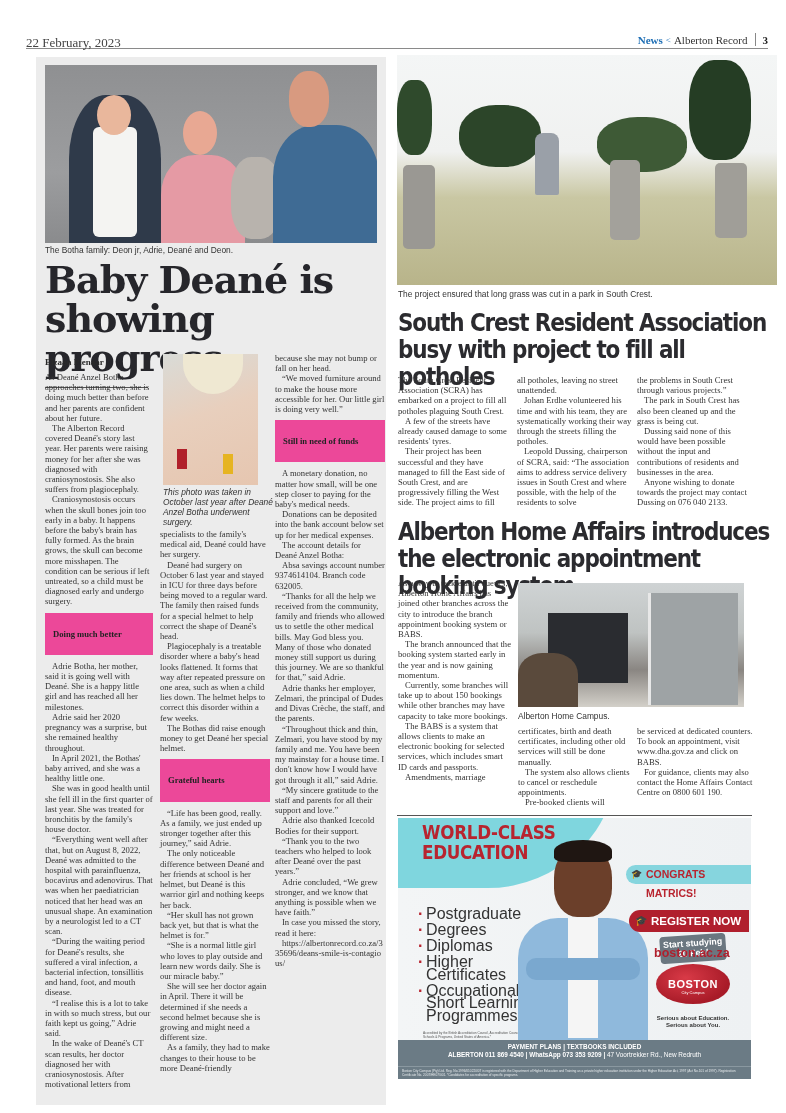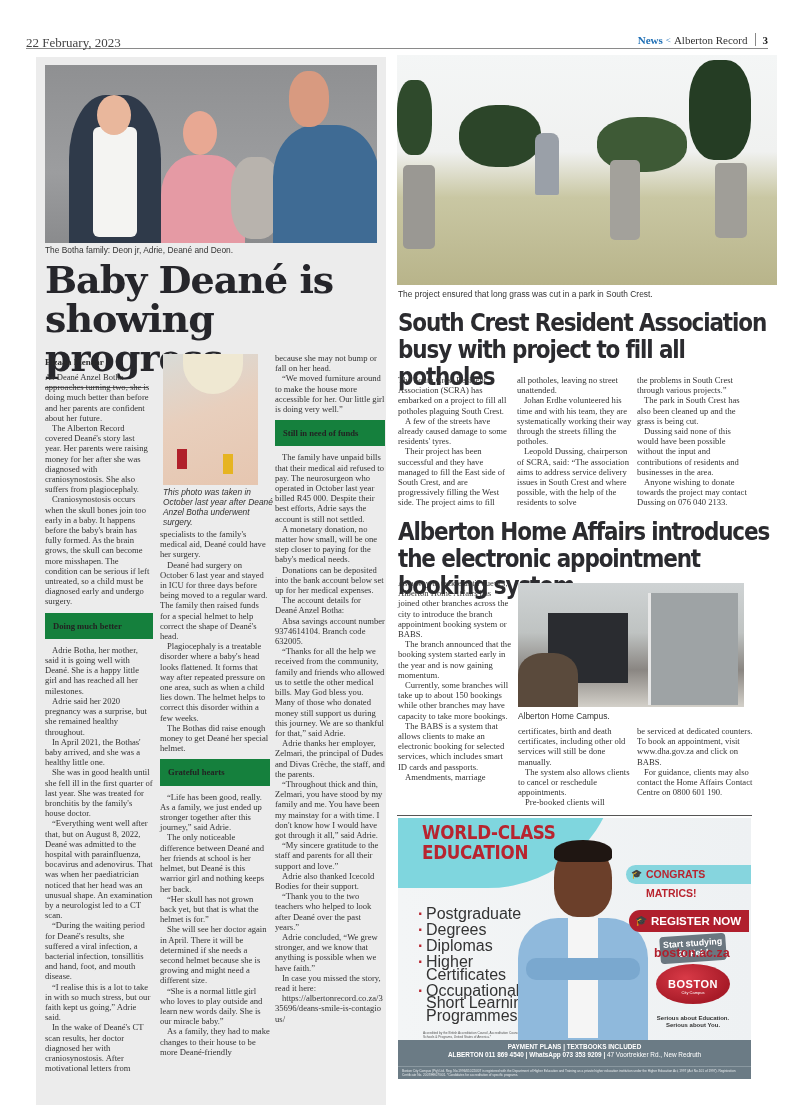--- a/index.html
+++ b/index.html
@@ -20,21 +20,21 @@
     .photo-family { position: absolute; left: 9px; top: 8px; width: 332px; height: 178px; background: linear-gradient(180deg,#8f9092 0%,#9c9d9f 60%,#8a8b8d 100%); overflow: hidden; }
     .fig { position: absolute; border-radius: 40% 40% 6px 6px; }
     .cap { font-family: "Liberation Sans", sans-serif; font-size: 8.4px; color: #333; }
     .cap-family { position: absolute; left: 9px; top: 188px; }
     .headline-big { position: absolute; left: 9px; top: 203px; width: 340px; font-family: "DejaVu Serif", serif; font-weight: bold; font-size: 38px; line-height: 39px; color: #26262b; letter-spacing: -1px; }
     .byline { position: absolute; left: 9px; top: 300px; width: 103px; font-size: 9px; font-weight: bold; padding-bottom: 20px; border-bottom: 1px solid #555; }
 
     .col { position: absolute; font-size: 8.6px; line-height: 10.2px; color: #333; text-align: left; }
     .col p { text-indent: 7px; }
     .col p.noindent { text-indent: 0; }
-    .subhead { background: #15803d; font-weight: bold; font-size: 8.6px; padding: 8px 8px; margin: 6px 0 6px; color: #222; }
+    .subhead { background: #ec4899; font-weight: bold; font-size: 8.6px; padding: 16px 8px; margin: 6px 0 6px; color: #222; }
 
     .c1 { left: 9px; top: 315px; width: 108px; }
     .c2 { left: 124px; top: 472px; width: 110px; }
     .c3 { left: 239px; top: 296px; width: 110px; }
 
     .photo-baby { position: absolute; left: 163px; top: 297px; width: 95px; height: 131px; background: linear-gradient(160deg,#d9dbd7 0%,#e8cfbd 45%,#e6c6b0 100%); overflow: hidden; }
     .cap-baby { position: absolute; left: 163px; top: 430px; width: 110px; font-family: "Liberation Sans", sans-serif; font-size: 8.4px; line-height: 10px; color: #333; }
 
     
     .photo-park { position: absolute; left: 397px; top: 55px; width: 380px; height: 230px; background: linear-gradient(180deg,#f4f6f6 0%,#f0f1f0 42%,#c9c7a3 62%,#b8b48a 100%); overflow: hidden; }
@@ -132,37 +132,36 @@
 
   <div class="col c2">
     <p class="noindent">specialists to the family's medical aid, Deané could have her surgery.</p>
     <p>Deané had surgery on October 6 last year and stayed in ICU for three days before being moved to a regular ward. The family then raised funds for a special helmet to help correct the shape of Deané's head.</p>
     <p>Plagiocephaly is a treatable disorder where a baby's head looks flattened. It forms that way after repeated pressure on one area, such as when a child lies down. The helmet helps to correct this disorder within a few weeks.</p>
     <p>The Bothas did raise enough money to get Deané her special helmet.</p>
     <div class="subhead">Grateful hearts</div>
     <p>“Life has been good, really. As a family, we just ended up stronger together after this journey,” said Adrie.</p>
     <p>The only noticeable difference between Deané and her friends at school is her helmet, but Deané is this warrior girl and nothing keeps her back.</p>
     <p>“Her skull has not grown back yet, but that is what the helmet is for.”</p>
+    <p>“She is a normal little girl who loves to play outside and learn new words daily. She is our miracle baby.”</p>
     <p>She will see her doctor again in April. There it will be determined if she needs a second helmet because she is growing and might need a different size.</p>
-    <p>“She is a normal little girl who loves to play outside and learn new words daily. She is our miracle baby.”</p>
     <p>As a family, they had to make changes to their house to be more Deané-friendly</p>
   </div>
 
   <div class="col c3">
     <p class="noindent">because she may not bump or fall on her head.</p>
     <p>“We moved furniture around to make the house more accessible for her. Our little girl is doing very well.”</p>
     <div class="subhead">Still in need of funds</div>
-    <p>The family have unpaid bills that their medical aid refused to pay. The neurosurgeon who operated in October last year billed R45 000. Despite their best efforts, Adrie says the account is still not settled.</p>
     <p>A monetary donation, no matter how small, will be one step closer to paying for the baby's medical needs.</p>
     <p>Donations can be deposited into the bank account below set up for her medical expenses.</p>
     <p>The account details for Deané Anzel Botha:</p>
     <p>Absa savings account number 9374614104. Branch code 632005.</p>
     <p>“Thanks for all the help we received from the community, family and friends who allowed us to settle the other medical bills. May God bless you. Many of those who donated money still support us during this journey. We are so thankful for that,” said Adrie.</p>
     <p>Adrie thanks her employer, Zelmari, the principal of Dudes and Divas Crèche, the staff, and the parents.</p>
-    <p>“Throughout thick and thin, Zelmari, you have stood by my family and me. You have been my mainstay for a with time. I don't know how I would have got through it all,” said Adrie.</p>
+    <p>“Throughout thick and thin, Zelmari, you have stood by my family and me. You have been my mainstay for a house time. I don't know how I would have got through it all,” said Adrie.</p>
     <p>“My sincere gratitude to the staff and parents for all their support and love.”</p>
     <p>Adrie also thanked Icecold Bodies for their support.</p>
     <p>“Thank you to the two teachers who helped to look after Deané over the past years.”</p>
     <p>Adrie concluded, “We grew stronger, and we know that anything is possible when we have faith.”</p>
     <p>In case you missed the story, read it here:</p>
     <p style="word-break:break-all;">https://albertonrecord.co.za/335696/deans-smile-is-contagious/</p>
   </div>
 </div>
 
 <div class="photo-park">

